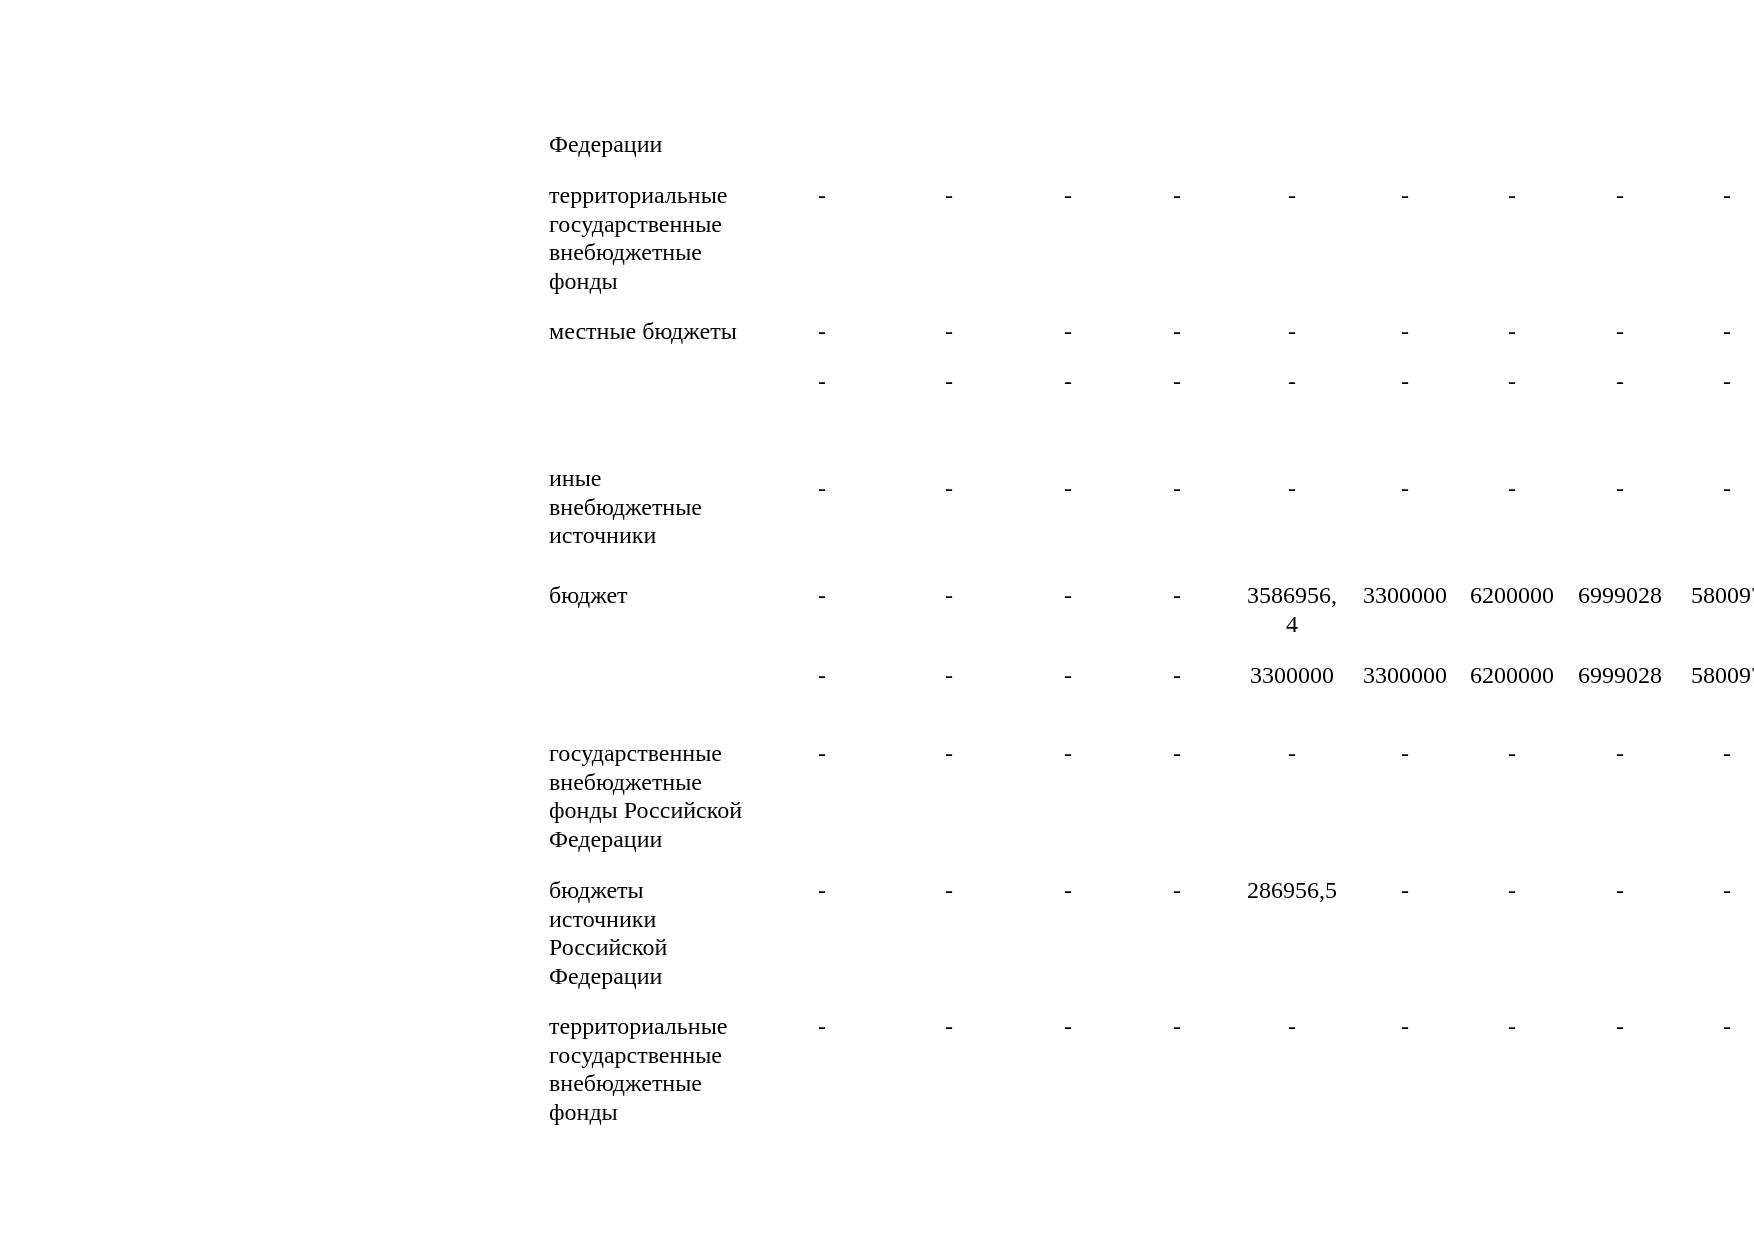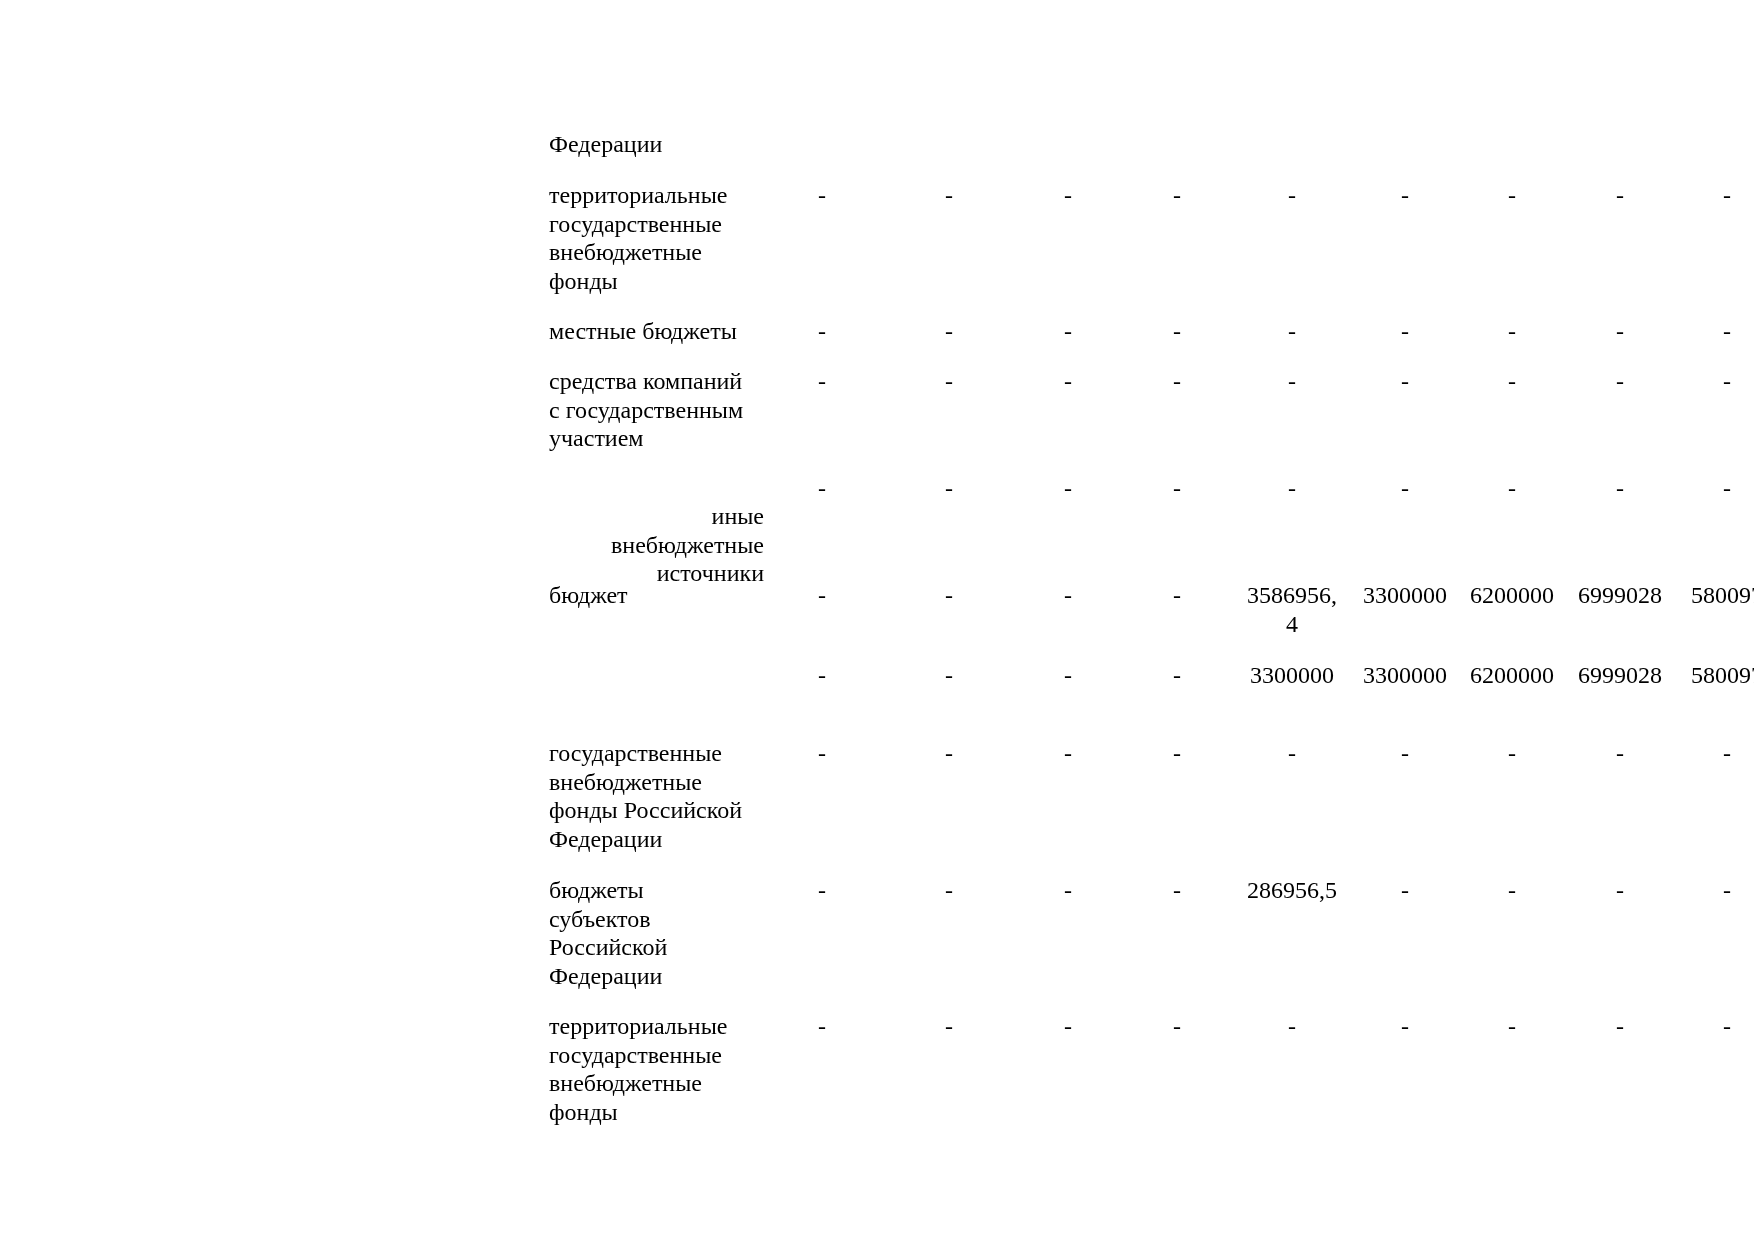--- a/index.html
+++ b/index.html
@@ -56,33 +56,30 @@
     <div class="cell source" style="top: 317px;">местные бюджеты</div>
     <div class="cell num" style="top: 317px; left: 772px;">-</div>
     <div class="cell num" style="top: 317px; left: 899px;">-</div>
     <div class="cell num" style="top: 317px; left: 1018px;">-</div>
     <div class="cell num" style="top: 317px; left: 1127px;">-</div>
     <div class="cell num" style="top: 317px; left: 1242px;">-</div>
     <div class="cell num" style="top: 317px; left: 1355px;">-</div>
     <div class="cell num" style="top: 317px; left: 1462px;">-</div>
     <div class="cell num" style="top: 317px; left: 1570px;">-</div>
     <div class="cell num" style="top: 317px; left: 1677px;">-</div>
-    <div class="cell source" style="top: 367px;">средства компаний
-с государственным
-участием</div>
     <div class="cell num" style="top: 367px; left: 772px;">-</div>
     <div class="cell num" style="top: 367px; left: 899px;">-</div>
     <div class="cell num" style="top: 367px; left: 1018px;">-</div>
     <div class="cell num" style="top: 367px; left: 1127px;">-</div>
     <div class="cell num" style="top: 367px; left: 1242px;">-</div>
     <div class="cell num" style="top: 367px; left: 1355px;">-</div>
     <div class="cell num" style="top: 367px; left: 1462px;">-</div>
     <div class="cell num" style="top: 367px; left: 1570px;">-</div>
     <div class="cell num" style="top: 367px; left: 1677px;">-</div>
-    <div class="cell source" style="top: 502px; text-align: right;">иные
+    <div class="cell source" style="top: 464px;">иные
 внебюджетные
 источники</div>
     <div class="cell num" style="top: 474px; left: 772px;">-</div>
     <div class="cell num" style="top: 474px; left: 899px;">-</div>
     <div class="cell num" style="top: 474px; left: 1018px;">-</div>
     <div class="cell num" style="top: 474px; left: 1127px;">-</div>
     <div class="cell num" style="top: 474px; left: 1242px;">-</div>
     <div class="cell num" style="top: 474px; left: 1355px;">-</div>
     <div class="cell num" style="top: 474px; left: 1462px;">-</div>
     <div class="cell num" style="top: 474px; left: 1570px;">-</div>
@@ -114,21 +111,21 @@
     <div class="cell num" style="top: 739px; left: 772px;">-</div>
     <div class="cell num" style="top: 739px; left: 899px;">-</div>
     <div class="cell num" style="top: 739px; left: 1018px;">-</div>
     <div class="cell num" style="top: 739px; left: 1127px;">-</div>
     <div class="cell num" style="top: 739px; left: 1242px;">-</div>
     <div class="cell num" style="top: 739px; left: 1355px;">-</div>
     <div class="cell num" style="top: 739px; left: 1462px;">-</div>
     <div class="cell num" style="top: 739px; left: 1570px;">-</div>
     <div class="cell num" style="top: 739px; left: 1677px;">-</div>
     <div class="cell source" style="top: 876px;">бюджеты
-субъектов
+источники
 Российской
 Федерации</div>
     <div class="cell num" style="top: 876px; left: 772px;">-</div>
     <div class="cell num" style="top: 876px; left: 899px;">-</div>
     <div class="cell num" style="top: 876px; left: 1018px;">-</div>
     <div class="cell num" style="top: 876px; left: 1127px;">-</div>
     <div class="cell num" style="top: 876px; left: 1242px;">286956,5</div>
     <div class="cell num" style="top: 876px; left: 1355px;">-</div>
     <div class="cell num" style="top: 876px; left: 1462px;">-</div>
     <div class="cell num" style="top: 876px; left: 1570px;">-</div>

